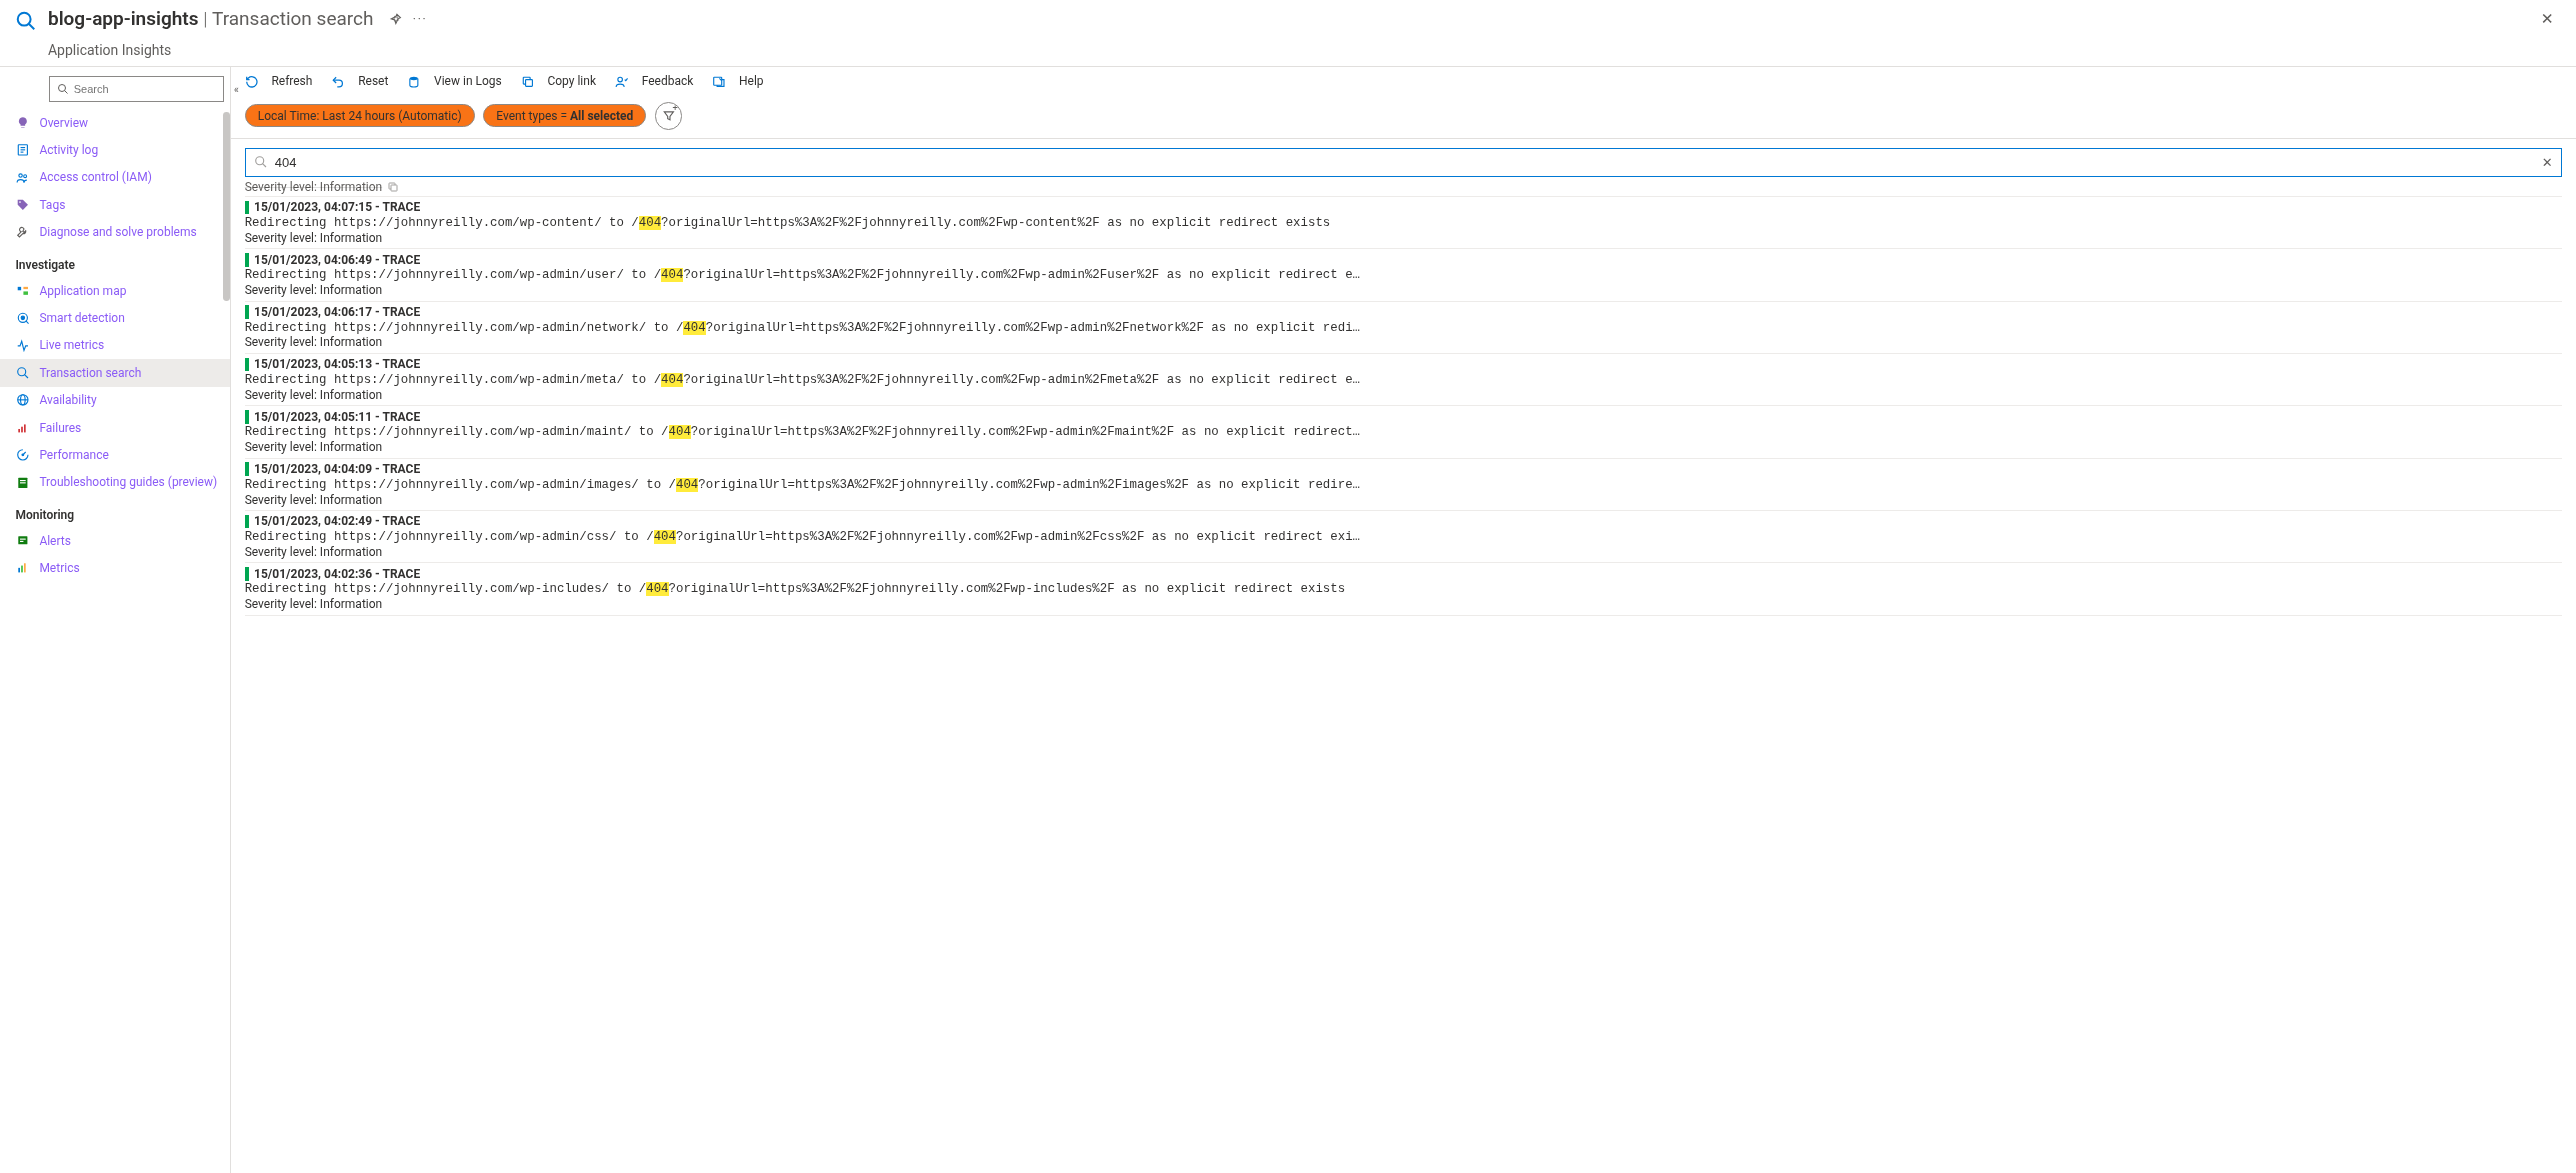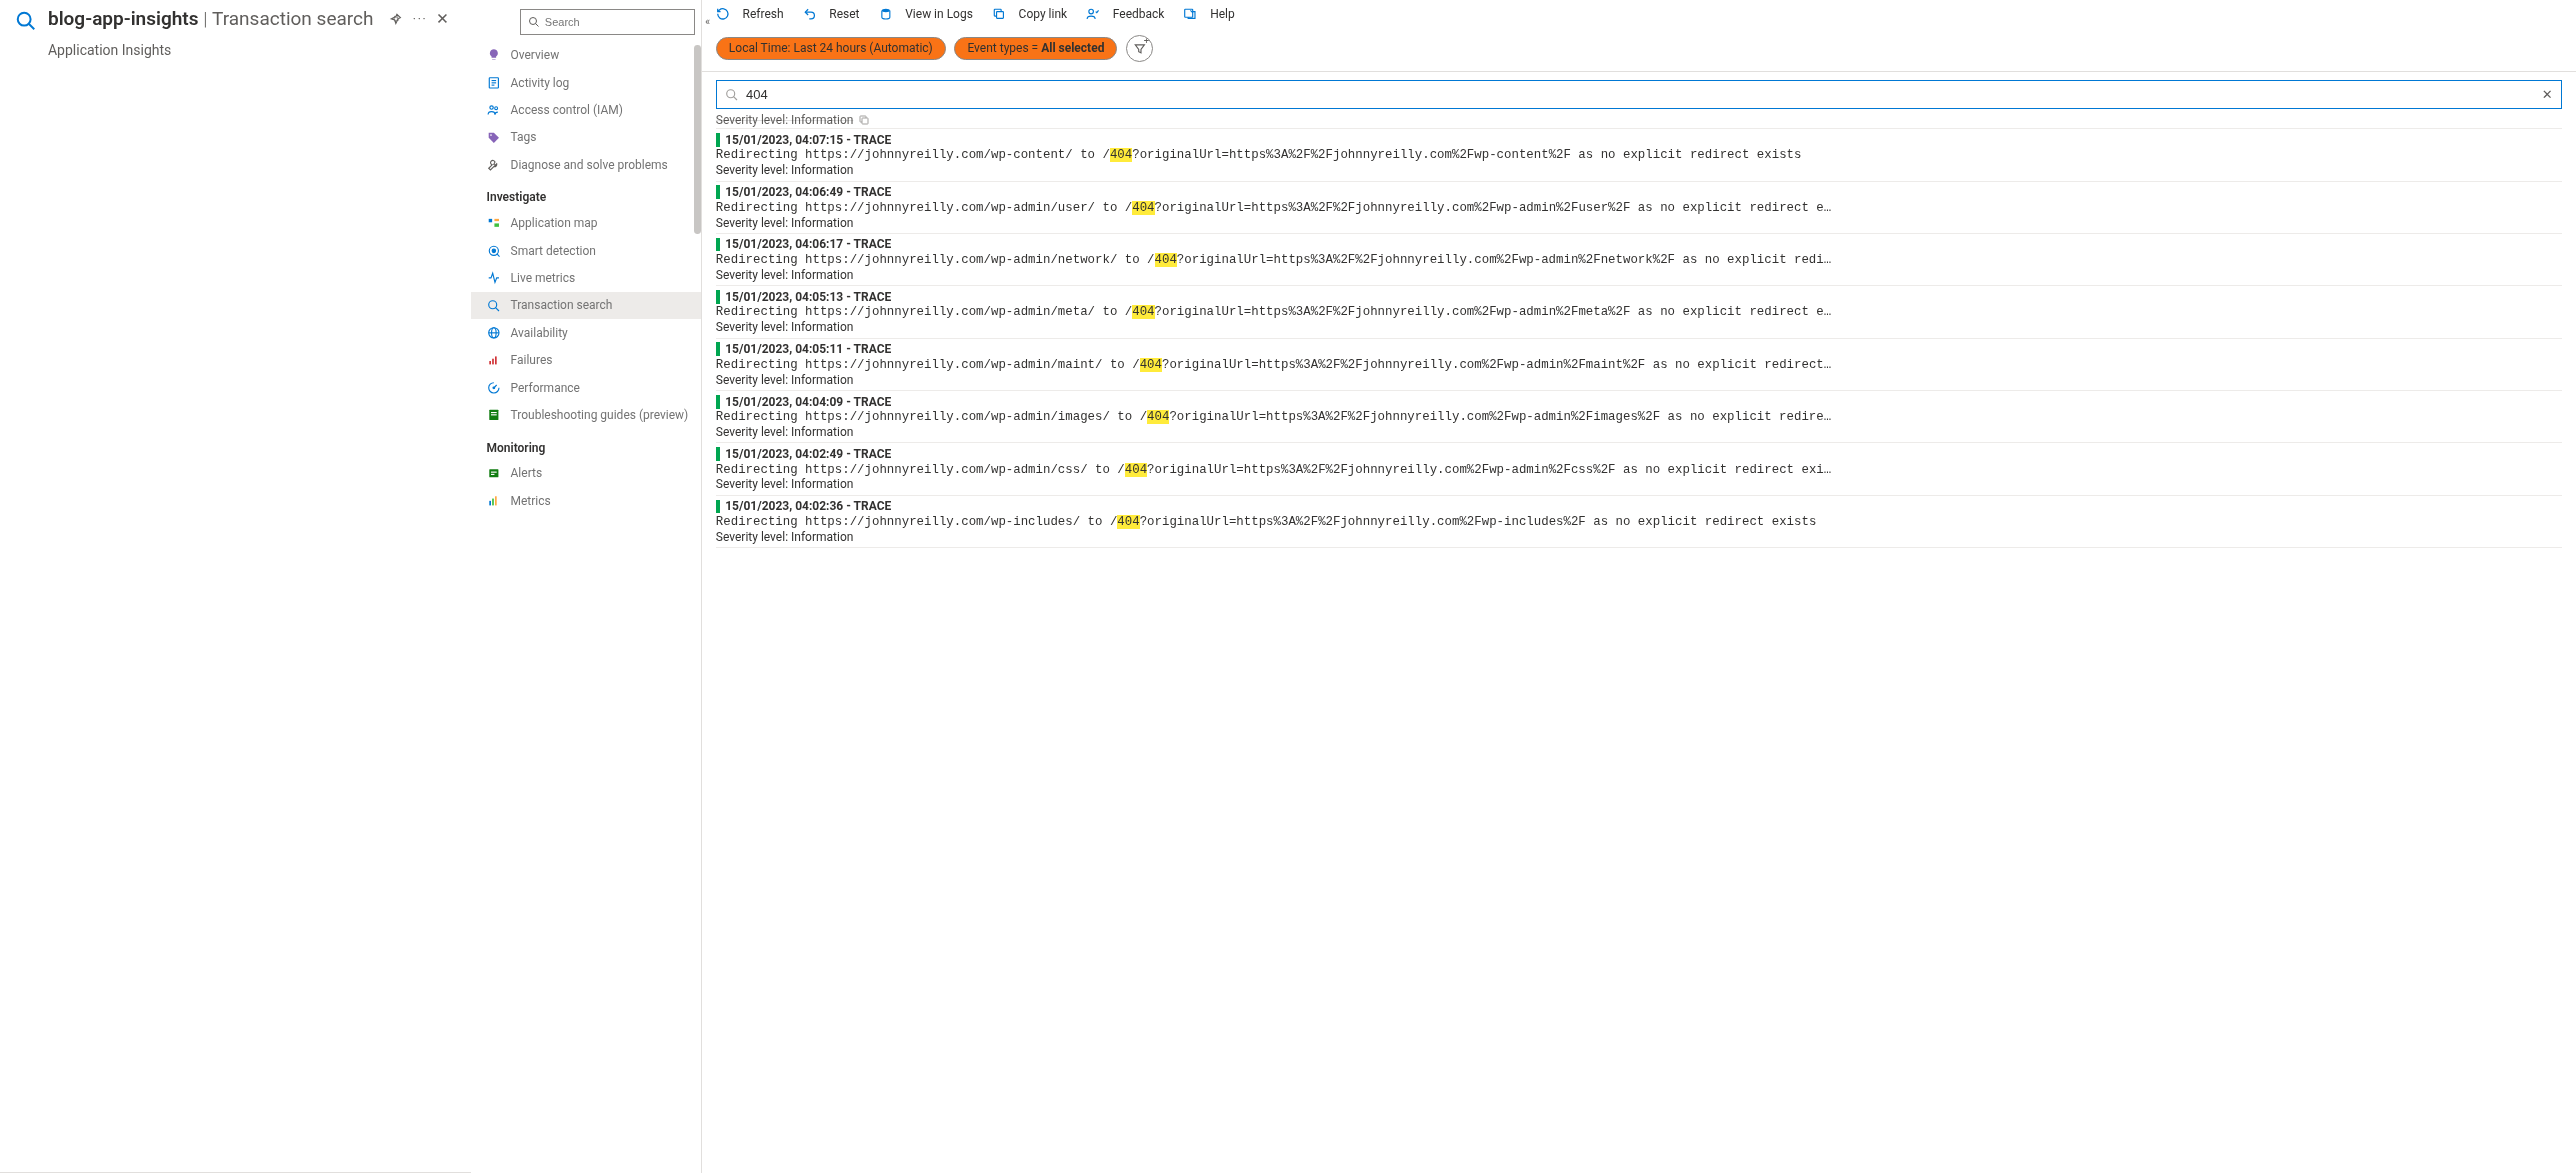--- a/index.html
+++ b/index.html
@@ -3,21 +3,21 @@
 <meta charset="utf-8">
 <style>
   * { box-sizing: border-box; margin: 0; padding: 0; }
   body {
     font-family: "Segoe UI", -apple-system, BlinkMacSystemFont, Roboto, sans-serif;
     background: #fff;
     color: #323130;
     font-size: 12px;
     overflow: hidden;
   }
-  .root { display: flex; flex-direction: row; height: 100vh; }
+  .root { display: flex; flex-direction: column; height: 100vh; }
   .titlebar {
     display: flex; align-items: flex-start; padding: 6.9px 13.7px 8.6px 13.7px;
     border-bottom: 0.9px solid #e1dfdd;
   }
   .title-icon {
     width: 24px; height: 24px; margin-right: 10.3px; margin-top: 1.7px;
     color: #0078d4;
     display:flex; align-items:center; justify-content:center;
   }
   .title-text { flex: 0 0 auto; }
@@ -35,21 +35,21 @@
   }
   .sidebar-top { display:flex; align-items:center; gap:5.1px; padding: 0 6.9px 6.9px 13.7px; margin-left: 35px;}
   .sidebar-search {
     flex:1; height:26px; border:0.9px solid #8a8886; padding:0 6.9px;
     display:flex; align-items:center; gap:5.1px; font-size:11px; color:#605e5c;
   }
   .collapse-btn { color:#605e5c; cursor:pointer; padding:0 5.1px; font-size:11px;}
   .nav { overflow-y:auto; flex:1; }
   .nav-item {
     display:flex; align-items:center; gap:8.6px; padding: 6px 6.9px 6px 15.4px;
-    cursor:pointer; font-size:12px; color:#737373;
+    cursor:pointer; font-size:12px; color:#8b5cf6;
   }
   .nav-item.selected { background:#edebe9; }
   .nav-item .nav-icon { width:15.4px; height:15.4px; display:flex; align-items:center; justify-content:center; }
   .nav-section { padding: 12px 6.9px 5.1px 15.4px; font-size:12px; font-weight:600; color:#323130; }
   .nav-wrap { position:relative; }
   .nav-scroll-thumb {
     position:absolute; right:0; top:3.4px; width:6.9px; height:189px;
     background:#c8c6c4; border-radius:3.4px;
   }
   .main { flex:1; display:flex; flex-direction:column; min-width:0; border-left:0.9px solid #e1dfdd;}

